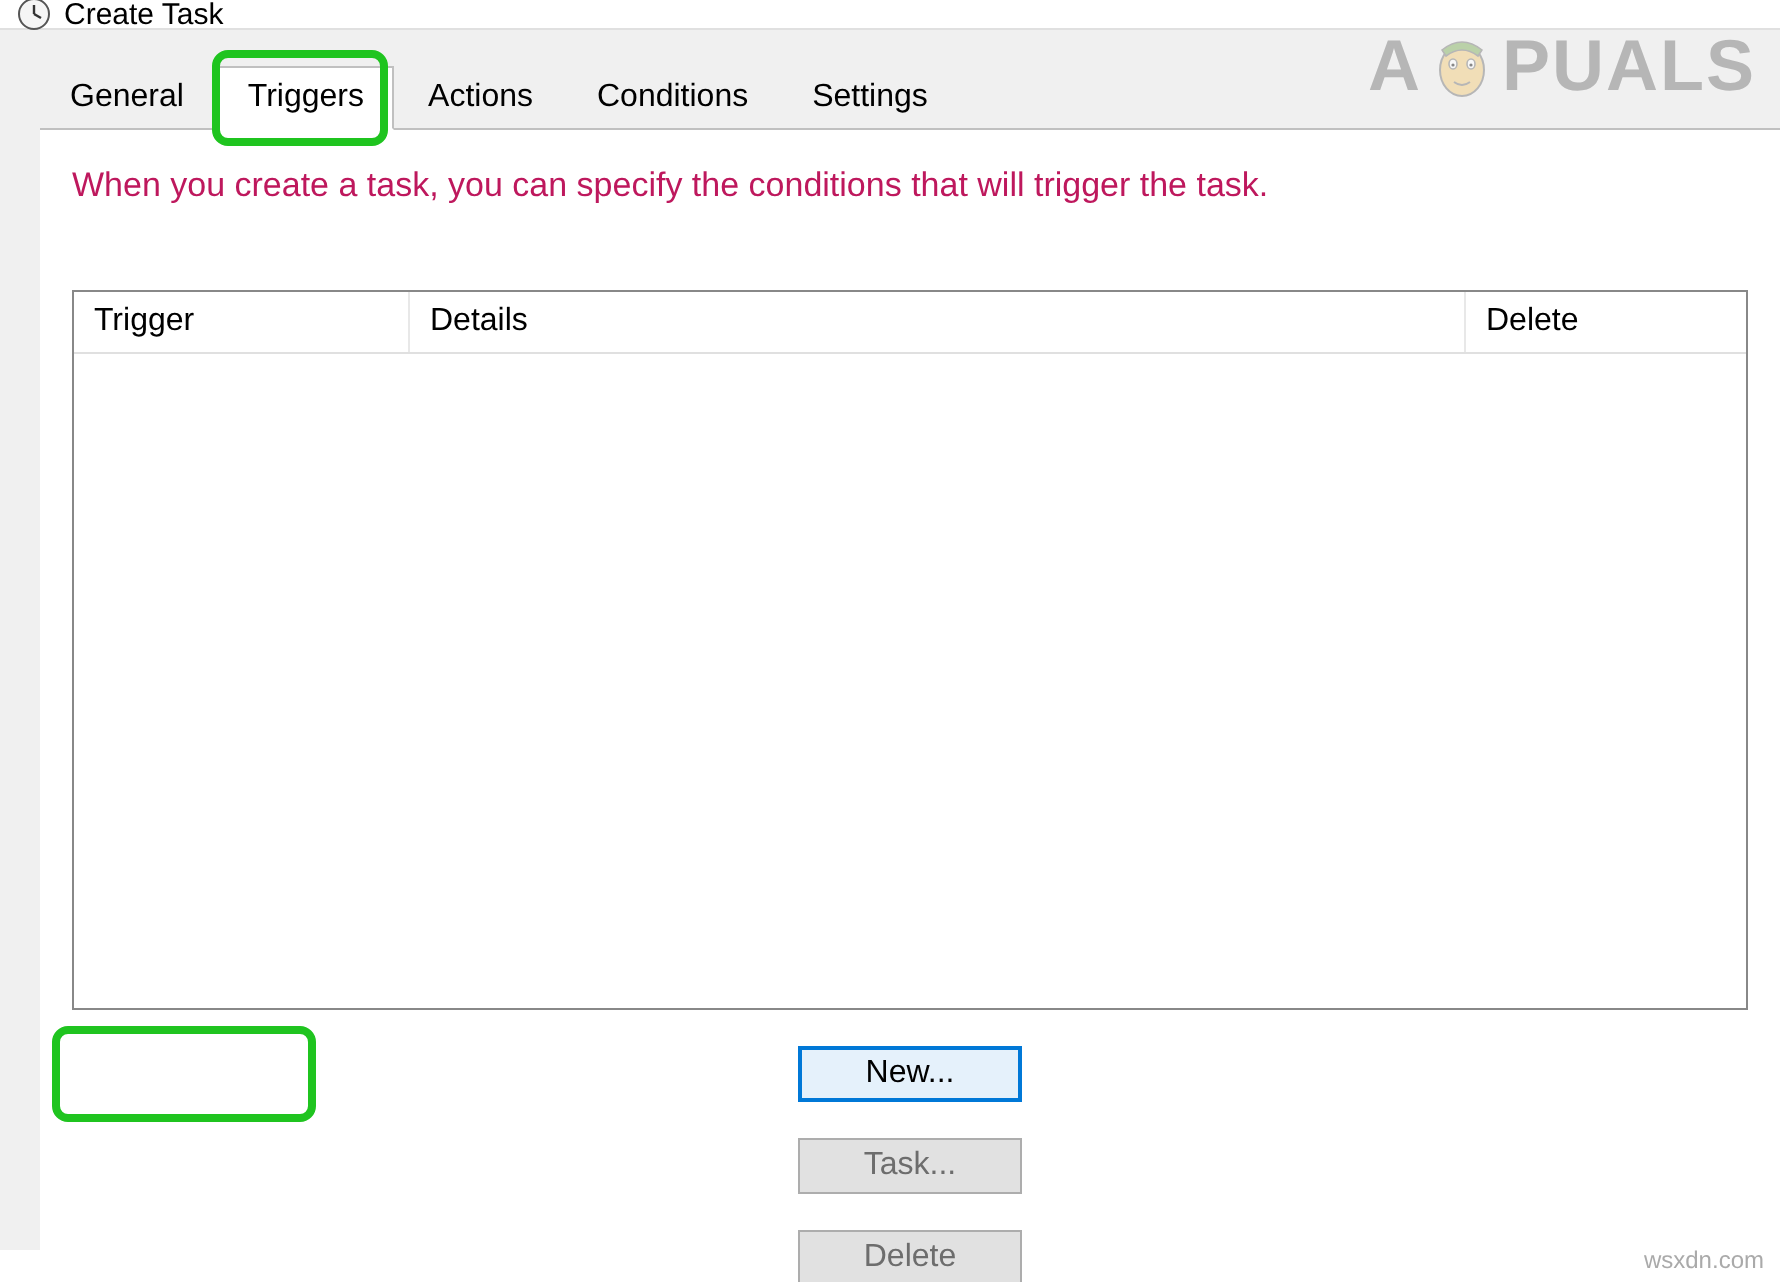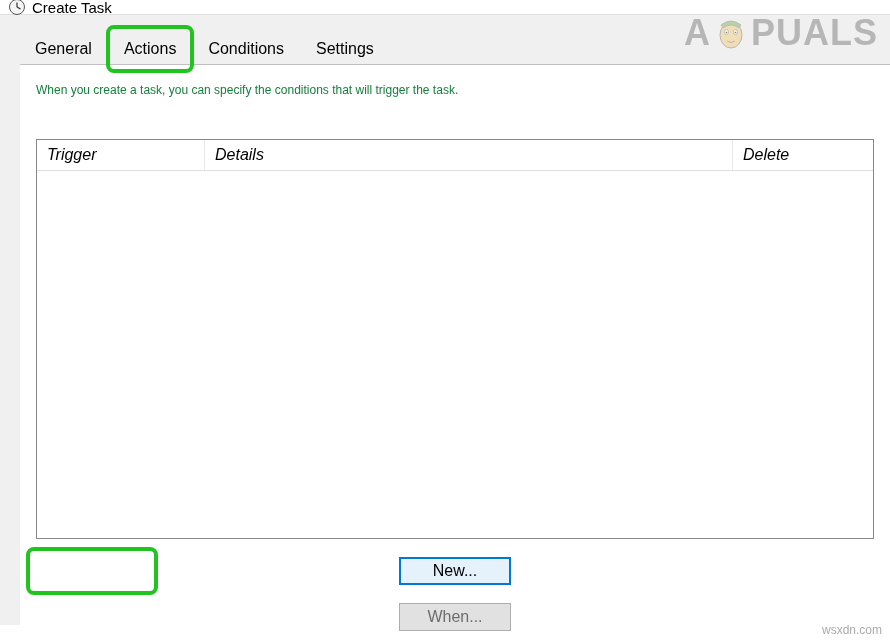--- a/index.html
+++ b/index.html
@@ -100,29 +100,28 @@
       background: #ffffff;
       border: 1px solid #c0c0c0;
       border-left: none;
       border-right: none;
       border-bottom: none;
       padding: 18px 16px 16px 16px;
       min-height: 540px;
       position: relative;
     }
     .description {
-      font-size: 12px;
-      color: #15803d;
+      font-size: 17px;
+      color: #be185d;
       margin-bottom: 42px;
     }
     .table-container {
       border: 1px solid #888;
-      height: 400px;
+      height: 360px;
       overflow: hidden;
-      font-style: italic;
     }
     .table-header {
       display: flex;
       background: #ffffff;
       border-bottom: 1px solid #e0e0e0;
     }
     .th {
       padding: 6px 10px;
       font-size: 16px;
       color: #000;
@@ -208,38 +207,39 @@
       <path d="M8 10 Q18 2 28 10 L26 13 Q18 7 10 13 Z" fill="#8fb96f" stroke="#888" stroke-width="0.8"></path>
     </svg>
   </span>
   <span>PUALS</span>
 </div>
 
 <div class="content-area">
   <div class="tab-row">
     <div class="highlight-box highlight-triggers"></div>
     <div class="tab">General</div>
+    <div class="tab active">Triggers</div>
     <div class="tab">Actions</div>
     <div class="tab">Conditions</div>
     <div class="tab">Settings</div>
   </div>
 
   <div class="tab-panel">
     <div class="description">When you create a task, you can specify the conditions that will trigger the task.</div>
 
     <div class="table-container">
       <div class="table-header">
         <div class="th th-trigger">Trigger</div>
         <div class="th th-details">Details</div>
         <div class="th th-status">Delete</div>
       </div>
     </div>
 
     <div class="button-row">
       <div class="highlight-box highlight-new"></div>
       <button class="btn focused">New...</button>
-      <button class="btn" disabled="">When...</button>
+      <button class="btn" disabled="">Task...</button>
       <button class="btn" disabled="">Delete</button>
     </div>
   </div>
 </div>
 
 <div class="source-text">wsxdn.com</div>
 
 </body></html>

